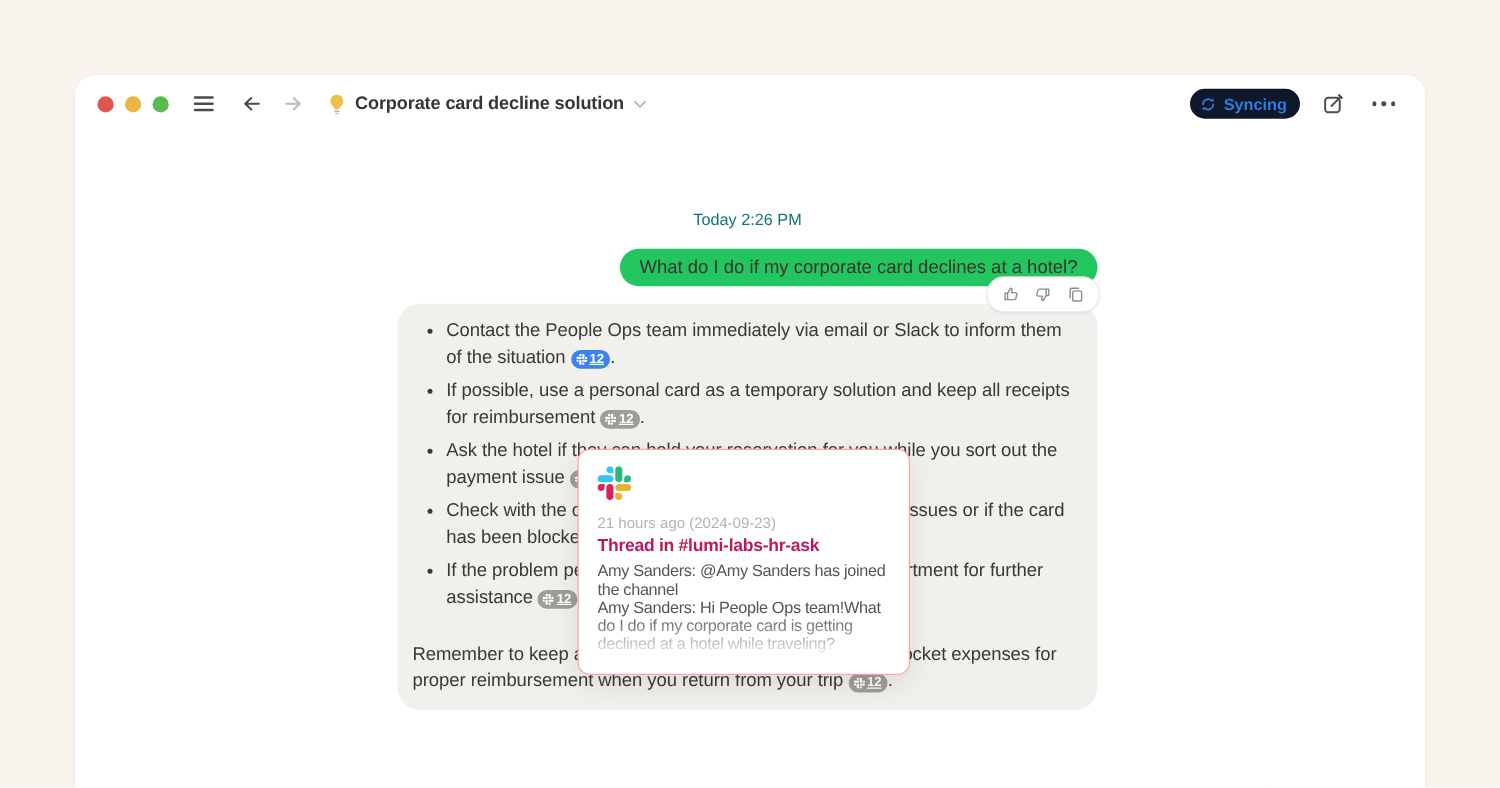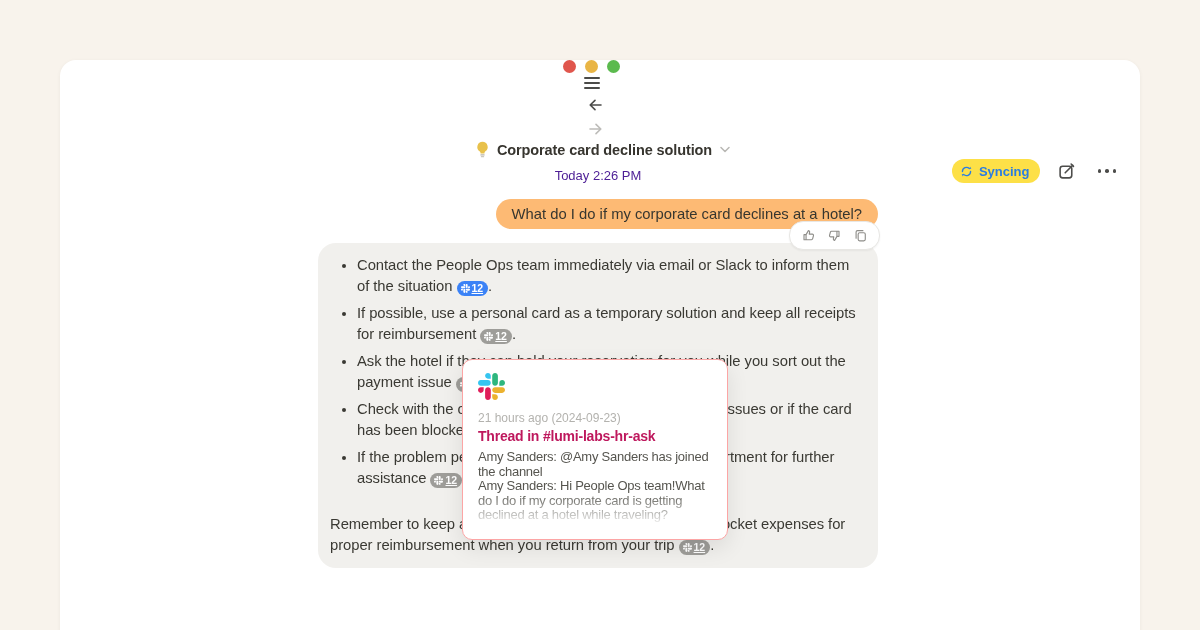--- a/index.html
+++ b/index.html
@@ -11,47 +11,47 @@
     color:#3a3933;
   }
   .window {
     position:absolute; left:60px; top:60px; width:1080px; height:590px;
     background:#ffffff; border-radius:16px;
     box-shadow:0 1px 4px rgba(0,0,0,0.05);
   }
   
   .titlebar {
     position:absolute; top:0; left:0; right:0; height:46px;
-    display:flex; align-items:center; padding:0 20px 0 18px;flex-direction:column;
+    display:flex; align-items:center; padding:0 20px 0 18px;
   }
   .traffic { display:flex; gap:9px; align-items:center; margin-right:16px; }
   .light { width:13px; height:13px; border-radius:50%; }
   .light.red { background:#e0564d; } .light.yellow { background:#e9b545; } .light.green { background:#5bba4e; }
   .icon-btn { display:flex; align-items:center; justify-content:center; background:none; border:none; cursor:pointer; padding:4px; }
   .hamburger { display:flex; flex-direction:column; gap:3px; margin-right:14px; }
   .hamburger span { display:block; width:16px; height:2px; border-radius:1px; background:#4b4b49; }
   .nav-arrow { margin-right:8px; }
   .page-title-group { display:flex; align-items:center; gap:8px; margin-left:8px; cursor:pointer; }
   .page-title { font-size:14.5px; font-weight:700; color:#37352f; letter-spacing:-0.1px; }
   .titlebar-right { margin-left:auto; display:flex; align-items:center; gap:14px; }
   .syncing-pill {
     display:flex; align-items:center; gap:6px; height:24px; padding:0 10px 0 8px;
-    background:#fde047; border:none; border-radius:12px; cursor:pointer;
+    background:#0f172a; border:none; border-radius:12px; cursor:pointer;
     color:#2a7de2; font-size:13px; font-weight:700; font-family:inherit;
   }
   .dots { display:flex; gap:4px; padding:4px; cursor:pointer; }
   .dots i { width:3.5px; height:3.5px; border-radius:50%; background:#4c4c4a; }
   
   .chat-timestamp {
     position:absolute; top:108px; left:258px; width:560px;
-    text-align:center; font-size:13px; color:#4c1d95;
+    text-align:center; font-size:13px; color:#0f766e;
   }
   .user-bubble {
     position:absolute; top:139px; right:262px;
-    background:#fdba74; border-radius:18px; padding:7px 16px;
+    background:#22c55e; border-radius:18px; padding:7px 16px;
     font-size:14.8px; color:#37362f; z-index:1;
   }
   .feedback-pill {
     position:absolute; top:161px; left:729px; z-index:3;
     display:flex; align-items:center; gap:7px;
     background:#ffffff; border:1px solid #e8e7e4; border-radius:14px;
     padding:4px 9px; box-shadow:0 1px 2px rgba(0,0,0,0.05);
   }
   .feedback-pill .icon-btn { padding:2px; color:#8e8d89; }
   .assistant-bubble {

